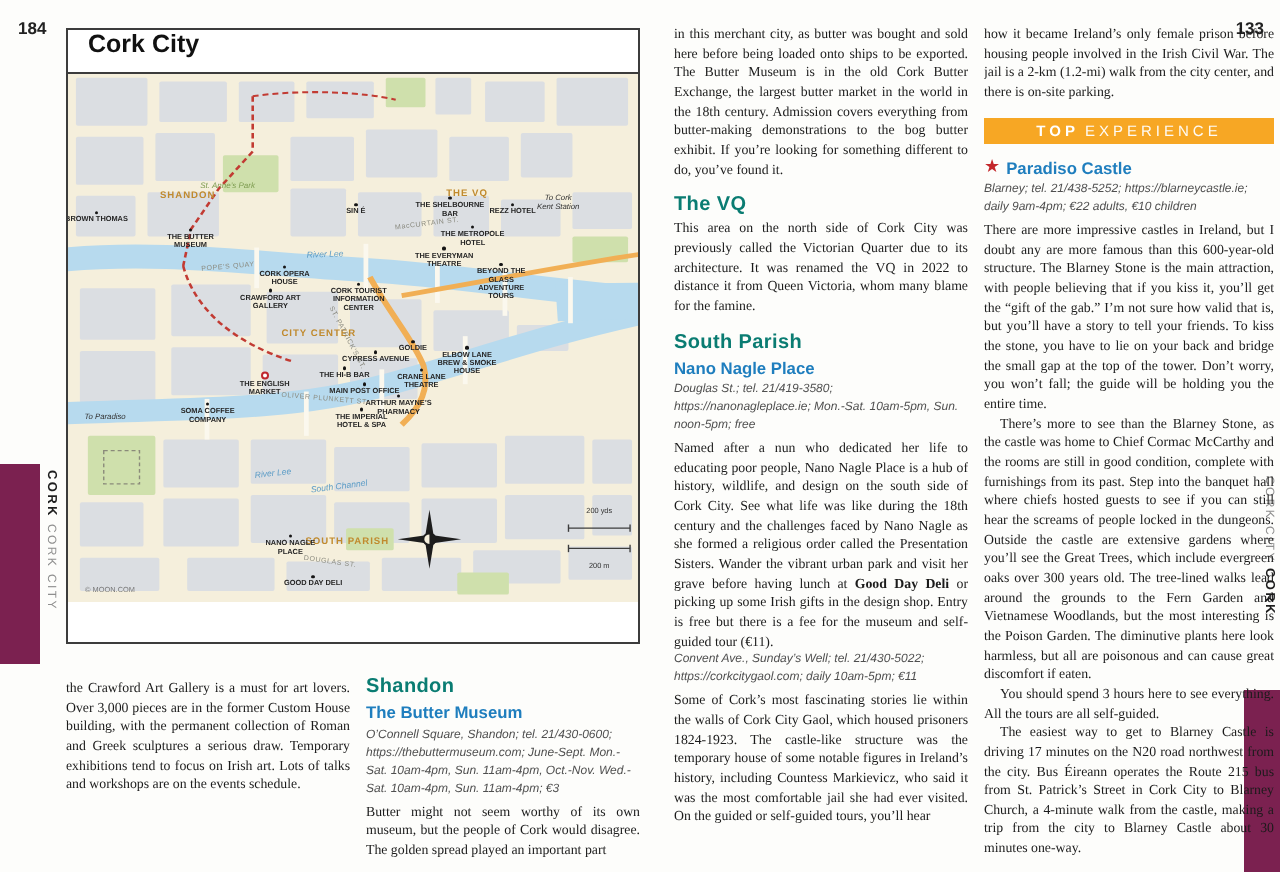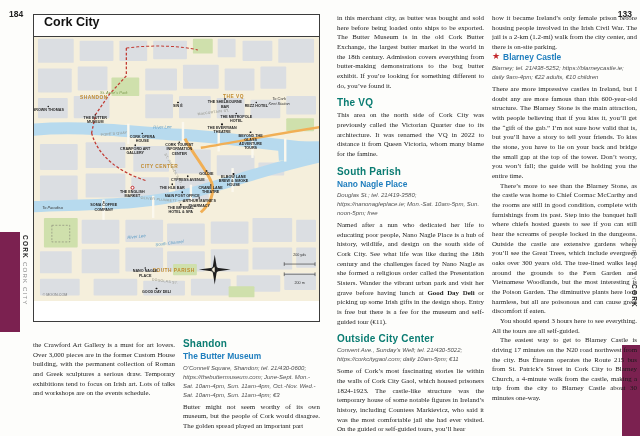--- a/index.html
+++ b/index.html
@@ -306,30 +306,33 @@
   </div>
 
   <div class="col col-r1">
     <p class="body">in this merchant city, as butter was bought and sold here before being loaded onto ships to be exported. The Butter Museum is in the old Cork Butter Exchange, the largest butter market in the world in the 18th century. Admission covers everything from butter-making demonstrations to the bog butter exhibit. If you’re looking for something different to do, you’ve found it.</p>
     <h3 class="h-district">The VQ</h3>
     <p class="body">This area on the north side of Cork City was previously called the Victorian Quarter due to its architecture. It was renamed the VQ in 2022 to distance it from Queen Victoria, whom many blame for the famine.</p>
     <h3 class="h-district">South Parish</h3>
     <h4 class="h-sight">Nano Nagle Place</h4>
     <p class="info">Douglas St.; tel. 21/419-3580; https://nanonagleplace.ie; Mon.-Sat. 10am-5pm, Sun. noon-5pm; free</p>
     <p class="body"><span>Named after a nun who dedicated her life to educating poor people, Nano Nagle Place is a hub of history, wildlife, and design on the south side of Cork City. See what life was like during the 18th century and the challenges faced by Nano Nagle as she formed a religious order called the Presentation Sisters. Wander the vibrant urban park and visit her grave before having lunch at </span><b>Good Day Deli</b><span> or picking up some Irish gifts in the design shop. Entry is free but there is a fee for the museum and self-guided tour (€11).</span></p>
-    <h3 class="h-district">Outside City Center</h3>
     <p class="info">Convent Ave., Sunday’s Well; tel. 21/430-5022; https://corkcitygaol.com; daily 10am-5pm; €11</p>
     <p class="body">Some of Cork’s most fascinating stories lie within the walls of Cork City Gaol, which housed prisoners 1824-1923. The castle-like structure was the temporary house of some notable figures in Ireland’s history, including Countess Markievicz, who said it was the most comfortable jail she had ever visited. On the guided or self-guided tours, you’ll hear</p>
   </div>
 
   <div class="col col-r2">
     <p class="body">how it became Ireland’s only female prison before housing people involved in the Irish Civil War. The jail is a 2-km (1.2-mi) walk from the city center, and there is on-site parking.</p>
+    <div class="banner">
+      <span class="b1">TOP</span>
+      <span class="b2">EXPERIENCE</span>
+    </div>
     <div class="star-head">
       <span class="star">★</span>
-      <h4 class="h-sight">Blarney Castle</h4>
+      <h4 class="h-sight">Paradiso Castle</h4>
     </div>
     <p class="info">Blarney; tel. 21/438-5252; https://blarneycastle.ie; daily 9am-4pm; €22 adults, €10 children</p>
     <p class="body">There are more impressive castles in Ireland, but I doubt any are more famous than this 600-year-old structure. The Blarney Stone is the main attraction, with people believing that if you kiss it, you’ll get the “gift of the gab.” I’m not sure how valid that is, but you’ll have a story to tell your friends. To kiss the stone, you have to lie on your back and bridge the small gap at the top of the tower. Don’t worry, you won’t fall; the guide will be holding you the entire time.</p>
     <p class="body indent">There’s more to see than the Blarney Stone, as the castle was home to Chief Cormac McCarthy and the rooms are still in good condition, complete with furnishings from its past. Step into the banquet hall where chiefs hosted guests to see if you can still hear the screams of people locked in the dungeons. Outside the castle are extensive gardens where you’ll see the Great Trees, which include evergreen oaks over 300 years old. The tree-lined walks lead around the grounds to the Fern Garden and Vietnamese Woodlands, but the most interesting is the Poison Garden. The diminutive plants here look harmless, but all are poisonous and can cause great discomfort if eaten.</p>
     <p class="body indent">You should spend 3 hours here to see everything. All the tours are all self-guided.</p>
     <p class="body indent">The easiest way to get to Blarney Castle is driving 17 minutes on the N20 road northwest from the city. Bus Éireann operates the Route 215 bus from St. Patrick’s Street in Cork City to Blarney Church, a 4-minute walk from the castle, making a trip from the city to Blarney Castle about 30 minutes one-way.</p>
   </div>
 
 </div>
 

